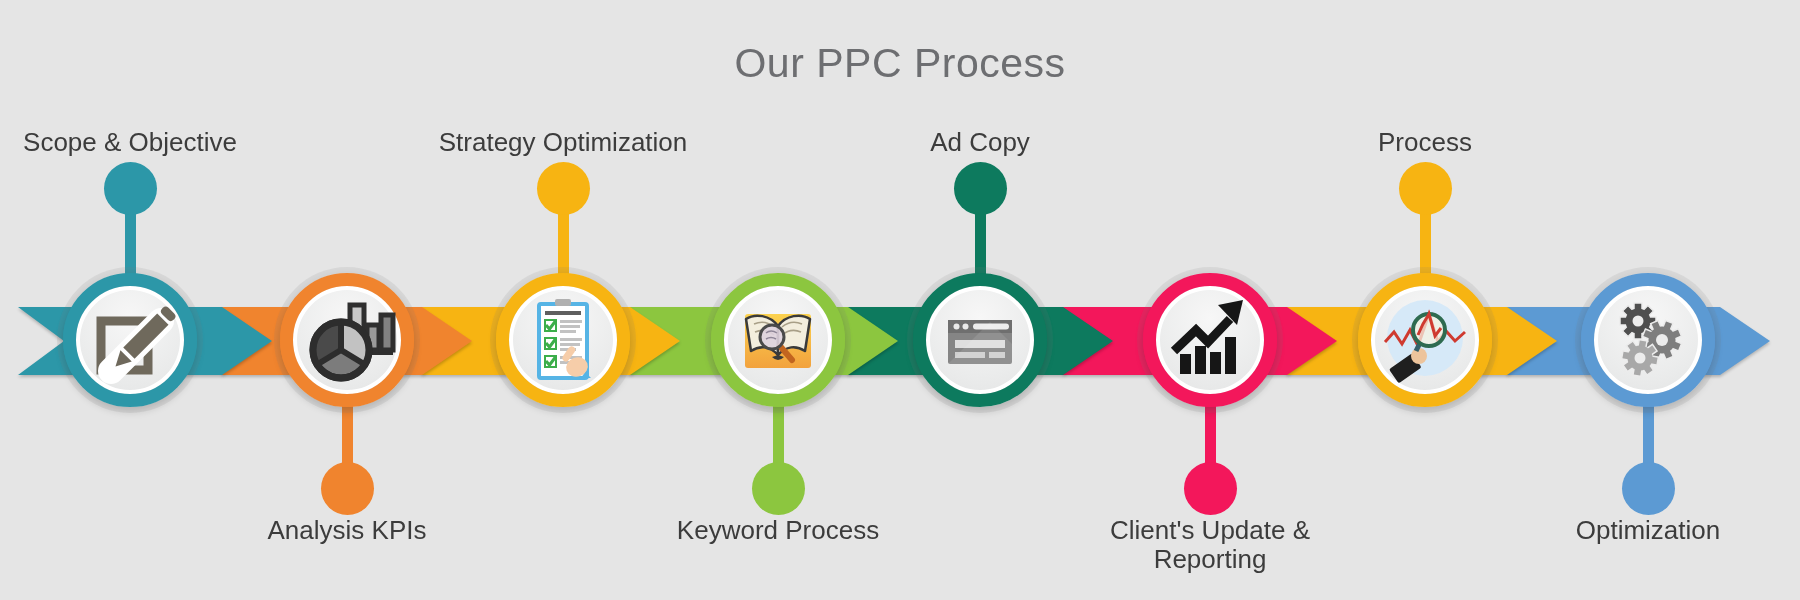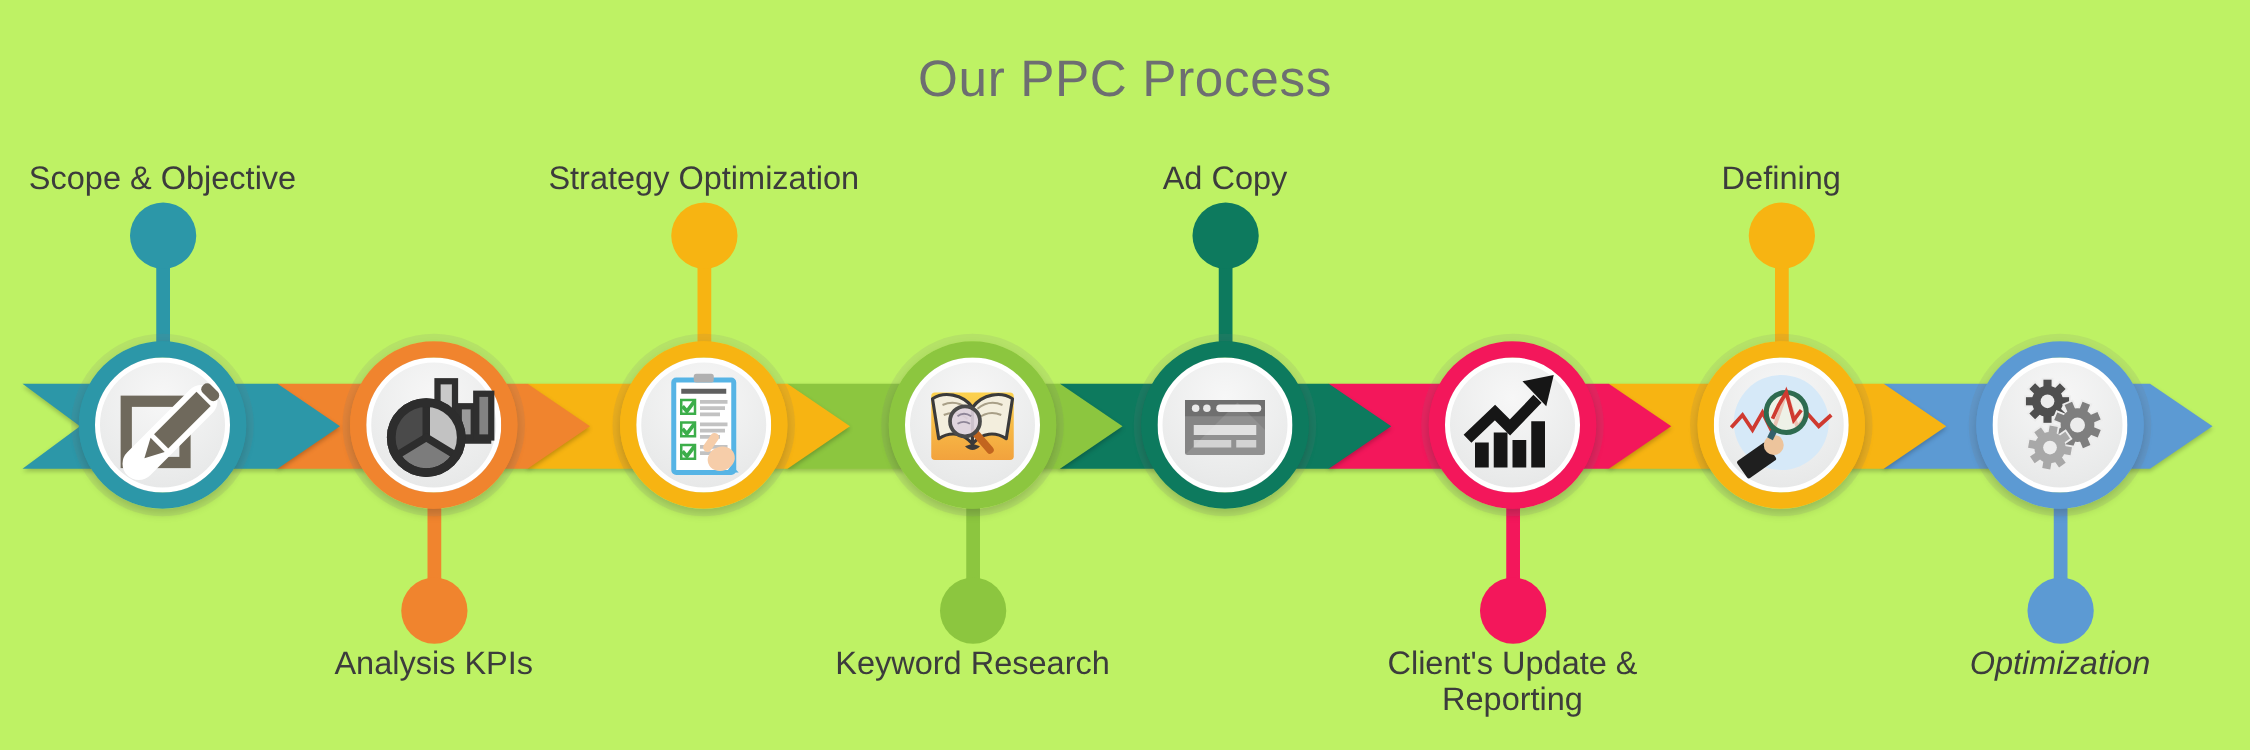--- a/index.html
+++ b/index.html
@@ -1,16 +1,16 @@
 <!DOCTYPE html>
 <html><head>
 <meta charset="utf-8">
 <style>
   html,body{margin:0;padding:0;background:#fff;}
-  .canvas{position:relative;width:1800px;height:600px;background:#bef264;overflow:hidden;
+  .canvas{position:relative;width:1800px;height:600px;background:#e5e5e5;overflow:hidden;
           font-family:"Liberation Sans", sans-serif;}
   .title{position:absolute;left:0;top:40px;width:1800px;text-align:center;
          font-size:41px;font-weight:400;letter-spacing:0.5px;}
   .ribbon{position:absolute;left:0;top:0;z-index:1;}
   .ribbon polygon{filter:drop-shadow(0 2px 1.5px rgba(0,0,0,0.22));}
   .step{position:absolute;top:340px;width:0;height:0;z-index:2;}
   .step .circle{position:absolute;left:-67px;top:-67px;width:108px;height:108px;border-radius:50%;
         border:13px solid var(--accent);
         background:radial-gradient(circle at 50% 30%, #f7f7f7 0%, #eaebeb 65%, #e2e3e3 100%);
         box-shadow: inset 0 0 0 4px #ffffff, 0 0 0 6px rgba(120,120,120,0.13), 0 4px 8px rgba(0,0,0,0.18);
@@ -116,21 +116,21 @@
             <rect x="47" y="71" width="18" height="3" fill="#c2c2c2"></rect>
         </g>
         <polygon points="68,88 78,88 72,82" fill="#56b4e5"></polygon>
         <rect x="55" y="56" width="7" height="17" rx="3.5" fill="#f6cda9" transform="rotate(35 58 60)"></rect>
         <ellipse cx="64" cy="77" rx="11" ry="9.5" fill="#f6cda9" transform="rotate(-20 64 77)"></ellipse>
       </svg>
     </div>
   </div>
 
   <div class="step bottom" style="left: 778px; --accent: #8CC63F;">
-    <div class="label" style="color: rgb(60, 60, 60);">Keyword Research</div>
+    <div class="label" style="color: rgb(60, 60, 60);">Keyword Process</div>
     <div class="stem-line"></div>
     <div class="stem-dot"></div>
     <div class="circle">
       <svg viewBox="0 0 100 100">
         <defs>
           <linearGradient id="bookbg" x1="0" y1="0" x2="0" y2="1">
             <stop offset="0" stop-color="#fcd24f"></stop>
               <stop offset="1" stop-color="#f2a23d"></stop>
           </linearGradient>
         </defs>
@@ -178,39 +178,39 @@
           <rect x="50" y="62" width="11" height="22"></rect>
           <rect x="65" y="47" width="11" height="37"></rect>
         </g>
         <polyline points="14,61 36,40 48,52 70,29" fill="none" stroke="#161616" stroke-width="9"></polyline>
         <polygon points="58,15 83,10 77,35" fill="#161616"></polygon>
       </svg>
     </div>
   </div>
 
   <div class="step top" style="left: 1425px; --accent: #F7B412;">
-    <div class="label" style="color: rgb(60, 60, 60);">Defining</div>
+    <div class="label" style="color: rgb(60, 60, 60);">Process</div>
     <div class="stem-line"></div>
     <div class="stem-dot"></div>
     <div class="circle">
       <svg viewBox="0 0 100 100">
         <circle cx="50" cy="48" r="38" fill="#d6e9f8"></circle>
         <polyline points="10,52 19,42 27,54 35,40 43,56 54,24 63,52 71,41 80,51 90,42" fill="none" stroke="#cf3a30" stroke-width="3"></polyline>
         <rect x="16" y="70" width="28" height="17" rx="2" fill="#1f1f1f" transform="rotate(-35 30 78)"></rect>
         <circle cx="44" cy="66" r="8" fill="#edc49c"></circle>
         <line x1="47" y1="62" x2="42" y2="68" stroke="#edc49c" stroke-width="6" stroke-linecap="round"></line>
         <line x1="45" y1="53" x2="41" y2="61" stroke="#35606b" stroke-width="5"></line>
         <circle cx="54" cy="40" r="16" fill="#f6f3e2" fill-opacity="0.75" stroke="#2e6b50" stroke-width="4"></circle>
         <polyline points="43,45 48,34 54,24 60,46 66,38" fill="none" stroke="#cf3a30" stroke-width="3"></polyline>
       </svg>
     </div>
   </div>
 
   <div class="step bottom" style="left: 1648px; --accent: #5C9AD3;">
-    <div class="label" style="color: rgb(60, 60, 60); font-style: italic;">Optimization</div>
+    <div class="label" style="color: rgb(60, 60, 60);">Optimization</div>
     <div class="stem-line"></div>
     <div class="stem-dot"></div>
     <div class="circle">
       <svg viewBox="0 0 100 100">
         <g fill="#4f4f4f" stroke="#ececec" stroke-width="1.5">
           <rect x="36" y="13" width="8" height="36" transform="rotate(0 40 31)"></rect>
           <rect x="36" y="13" width="8" height="36" transform="rotate(45 40 31)"></rect>
           <rect x="36" y="13" width="8" height="36" transform="rotate(90 40 31)"></rect>
           <rect x="36" y="13" width="8" height="36" transform="rotate(135 40 31)"></rect>
           <circle cx="40" cy="31" r="12.5" stroke="none"></circle>

